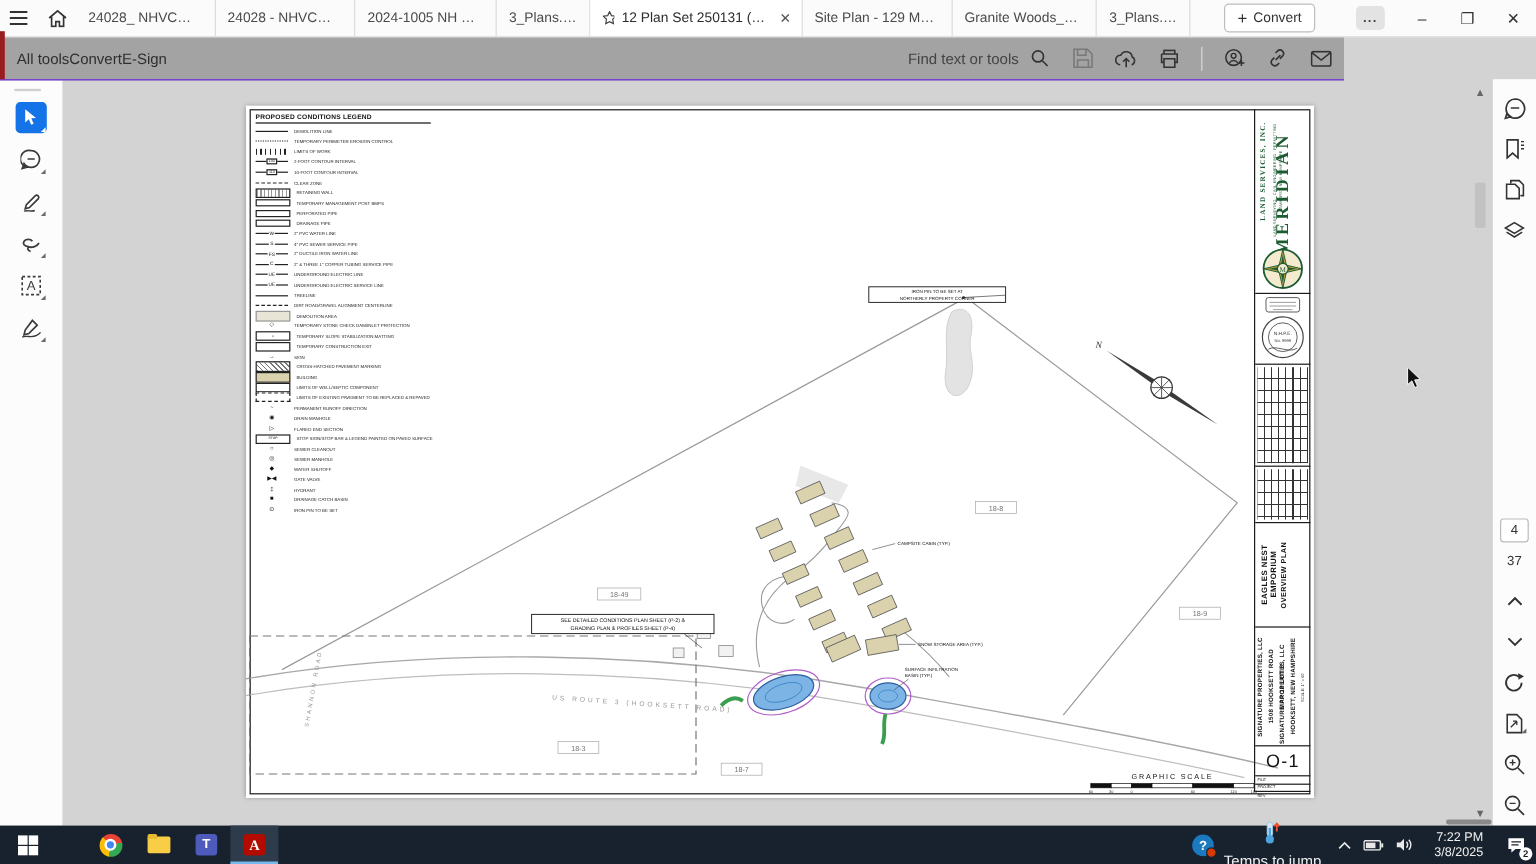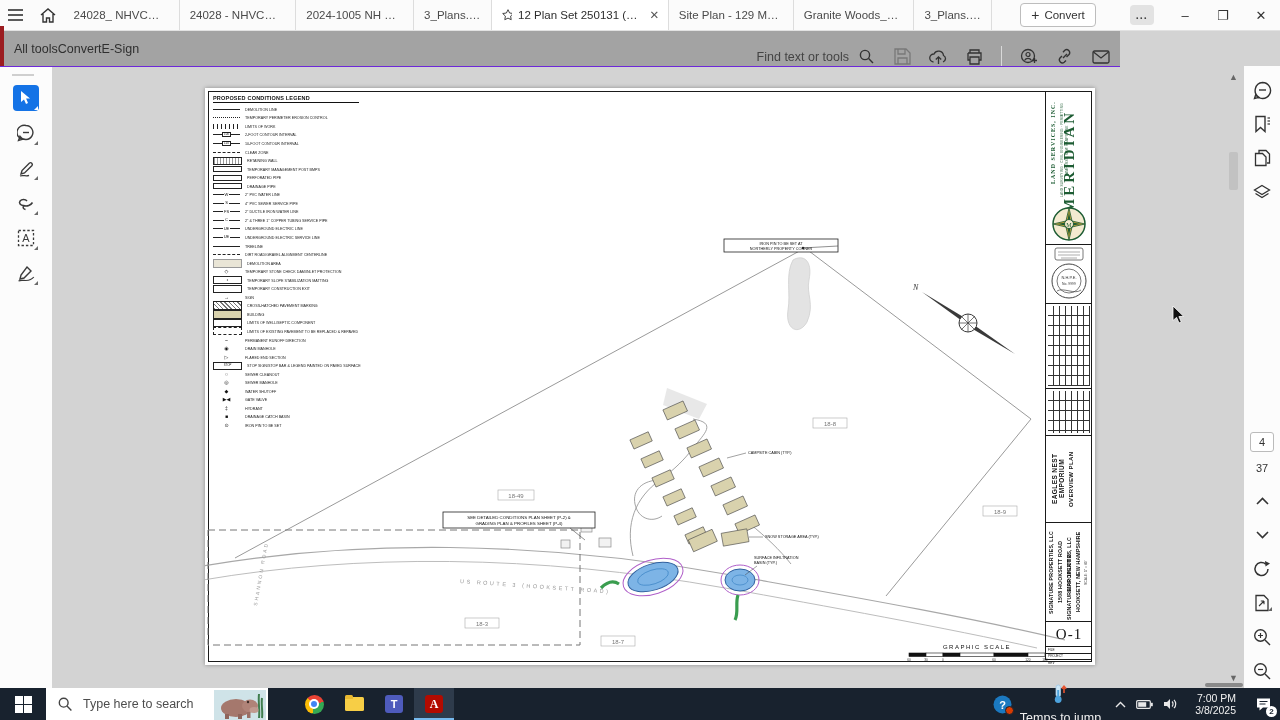--- a/index.html
+++ b/index.html
@@ -24,21 +24,21 @@
       display:flex;align-items:center;justify-content:center;color:#444;font-weight:bold;letter-spacing:1px;font-size:11px;}
   .winctl{display:flex;margin-left:12px;}
   .winctl div{width:38px;height:30px;display:flex;align-items:center;justify-content:center;color:#333;font-size:13px;}
 
   
   .toolbar{position:absolute;left:0;top:31px;width:1120px;height:35px;background:#a3a3a3;
            border-bottom:1px solid #6d28d9;display:flex;align-items:center;z-index:4;}
   .redstrip{position:absolute;left:0;top:26px;width:4px;height:40px;background:#9b1c20;z-index:6;}
   .tbar-item{font-size:12.5px;color:#2f2f2f;}
   .tbar-item:first-child{margin-left:14px;}
-  .tbar-right{position:absolute;right:10px;top:0;height:35px;display:flex;align-items:flex-end;gap:17px;}
+  .tbar-right{position:absolute;right:10px;top:0;height:35px;display:flex;align-items:center;gap:17px;}
   .find{display:flex;align-items:center;gap:8px;font-size:12.5px;color:#444;}
   .vdiv{width:1px;height:20px;background:#d9d9d9;}
   .ticon{width:19px;height:19px;display:flex;align-items:center;justify-content:center;}
 
   
   .toolrail{position:absolute;left:0;top:66px;width:52px;height:622px;background:#fcfcfc;z-index:3;}
   .toolrail .sep{margin:8px 12px 6px 12px;border-top:2px solid #cfcfcf;width:22px;}
   .tool{width:26px;height:26px;margin:9px auto 9px auto;border-radius:4px;display:flex;
         align-items:center;justify-content:center;position:relative;color:#3a3a3a;}
   .tool.sel{background:#1473e6;color:#fff;}
@@ -84,21 +84,21 @@
         align-items:center;justify-content:center;}
   .vtext{writing-mode:vertical-rl;transform:rotate(180deg);text-align:center;}
   .meridian{color:#1d5c33;font-family:"Liberation Serif",serif;font-weight:bold;
             font-size:15px;letter-spacing:3px;}
   .meridian2{color:#1d5c33;font-family:"Liberation Serif",serif;font-weight:bold;
              font-size:6px;letter-spacing:1px;}
   .meridian3{color:#1d5c33;font-size:3.2px;letter-spacing:.2px;line-height:4px;}
   .ttl1{font-size:6.5px;font-weight:bold;color:#111;letter-spacing:.4px;}
   .ttl2{font-size:6px;font-weight:bold;color:#111;letter-spacing:.4px;}
   .own{font-size:5.2px;font-weight:bold;color:#111;line-height:7px;letter-spacing:.2px;}
-  .sheetno{font-family:Liberation Serif, serif;font-size:15px;color:#111;letter-spacing:1px;}
+  .sheetno{font-family:Liberation Sans, sans-serif;font-size:15px;color:#111;letter-spacing:1px;}
   .filerow{display:flex;font-size:3.2px;color:#111;border-bottom:1px solid #1a1a1a;height:5.5px;
            align-items:center;padding-left:2px;gap:3px;}
   .revgrid{width:100%;height:100%;
      background:repeating-linear-gradient(180deg,transparent 0 9px,#333 9px 10px),
                 repeating-linear-gradient(90deg,transparent 0 5px,#333 5px 6px);}
 
   
   .rightrail{position:absolute;right:0;top:66px;width:36px;height:622px;background:#fcfcfc;z-index:3;
              display:flex;flex-direction:column;align-items:center;}
   .rr-ic{width:20px;height:20px;margin:7px 0;display:flex;align-items:center;justify-content:center;color:#333;}
@@ -880,42 +880,20 @@
         <svg width="17" height="17" viewBox="0 0 17 17">
             <g fill="#fff">
               <rect x="0" y="0" width="8" height="8"></rect>
               <rect x="9" y="0" width="8" height="8"></rect>
               <rect x="0" y="9" width="8" height="8"></rect>
               <rect x="9" y="9" width="8" height="8"></rect>
             </g>
           </svg>
       </span>
     </div>
-    <div class="tk-search">
-      <span style="margin:0 9px 0 12px;">
-        <svg width="14" height="14" viewBox="0 0 14 14">
-            <circle cx="5.7" cy="5.7" r="4.4" fill="none" stroke="#444" stroke-width="1.4"></circle>
-            <line x1="9" y1="9" x2="13.4" y2="13.4" stroke="#444" stroke-width="1.4"></line>
-          </svg>
-      </span>
-      <input readonly="" placeholder="Type here to search" style="">
-      <span style="position:absolute;right:2px;bottom:0;">
-        <svg width="52" height="30" viewBox="0 0 52 30">
-          <rect x="0" y="0" width="52" height="30" fill="#cfe3e8"></rect>
-          <path d="M45 4 C44 12 46 20 45 28 M48 8 C47 15 49 22 48 28" stroke="#3f7d4e" stroke-width="2" fill="none"></path>
-          <ellipse cx="22" cy="18" rx="15" ry="9" fill="#a5786d"></ellipse>
-          <ellipse cx="36" cy="16" rx="8" ry="6.5" fill="#b08378"></ellipse>
-          <circle cx="34" cy="12" r="1.2" fill="#3c2a25"></circle>
-          <rect x="11" y="24" width="4" height="5" fill="#8f655b"></rect>
-          <rect x="24" y="24" width="4" height="5" fill="#8f655b"></rect>
-          <rect x="33" y="22" width="3.5" height="6" fill="#9a6f64"></rect>
-          <ellipse cx="40" cy="20" rx="4.5" ry="3" fill="#c09a90"></ellipse>
-        </svg>
-      </span>
-    </div>
     <div style="width:26px;"></div>
     <div class="tk-ic">
         <div class="chrome"></div>
       </div>
     <div class="tk-ic">
         <div class="folder"></div>
       </div>
     <div class="tk-ic">
         <div class="teams">T</div>
       </div>
@@ -958,21 +936,21 @@
             </svg>
         </span>
         <span>
           <svg width="14" height="12" viewBox="0 0 14 12">
               <polygon points="1,4 4,4 7,1 7,11 4,8 1,8" fill="#e8e8e8"></polygon>
               <path d="M9 3.5 a3.5 3.5 0 0 1 0 5 M11 1.8 a6 6 0 0 1 0 8.4" fill="none" stroke="#e8e8e8" stroke-width="1.2"></path>
             </svg>
         </span>
       </div>
       <div class="clock">
-        <div>7:00 PM</div>
+        <div>7:22 PM</div>
         <div>3/8/2025</div>
       </div>
       <div class="notif">
         <span>
           <svg width="17" height="15" viewBox="0 0 17 15">
               <path d="M2 1.5 H15 V10.5 H8 L4.5 13.5 V10.5 H2 Z" fill="#fff"></path>
               <g stroke="#18222e" stroke-width="1">
                 <line x1="4.5" y1="4.5" x2="12.5" y2="4.5"></line>
                 <line x1="4.5" y1="7" x2="10.5" y2="7"></line>
               </g>

